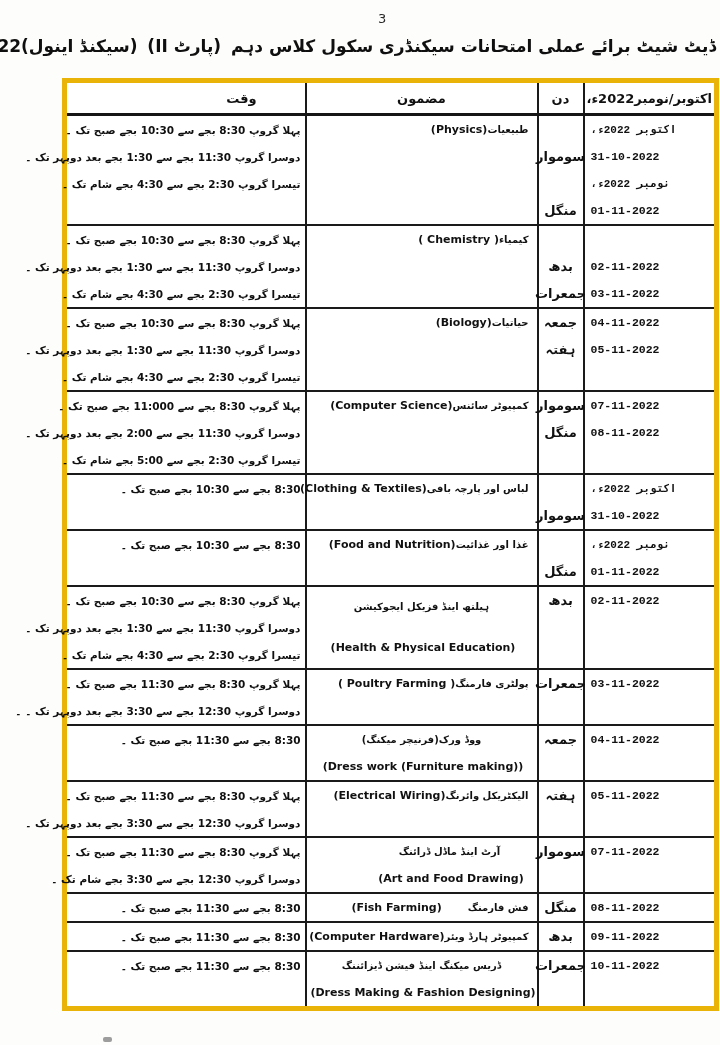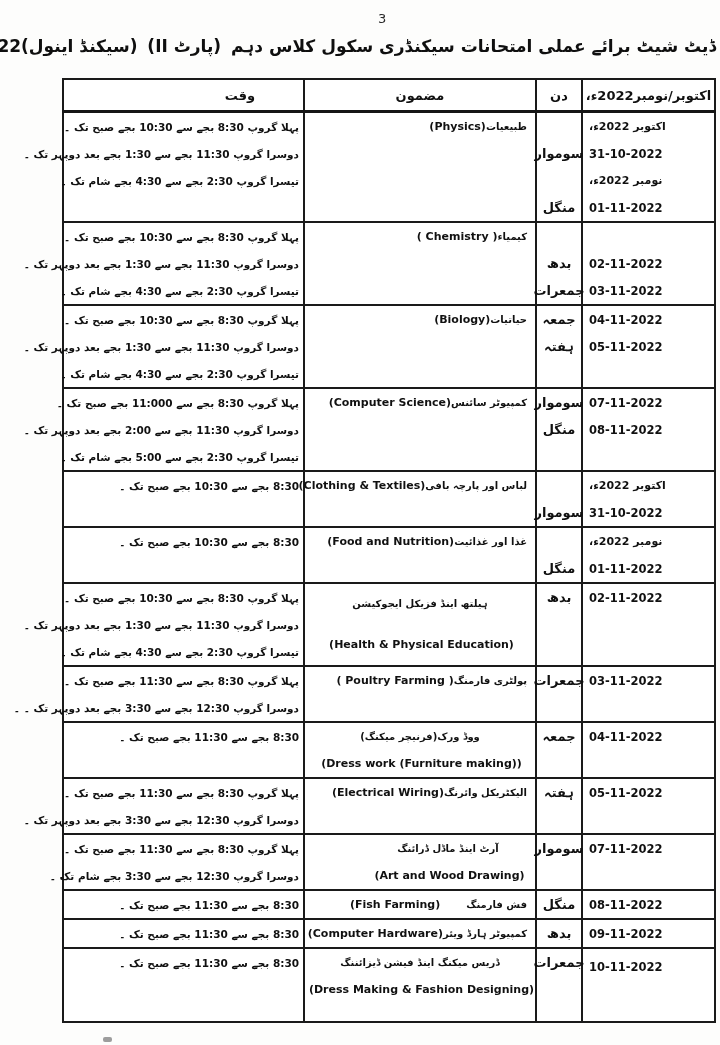--- a/index.html
+++ b/index.html
@@ -15,21 +15,21 @@
   .doc-title{
     position:absolute;top:36px;left:70px;width:648px;
     direction:rtl;text-align:center;
     font-size:17px;font-weight:700;color:#0f0f0f;
     white-space:nowrap;
   }
   .doc-title .tpart{unicode-bidi:isolate;padding:0 2px;}
   table.sheet{
     position:absolute;top:78px;left:62px;
     width:652px;border-collapse:collapse;table-layout:fixed;
-    border:2px solid #eab308;
+    border:5px solid #eab308;
     background:#fff;
   }
   .sheet th,.sheet td{
     border:2px solid #1a1a1a;padding:0;vertical-align:top;
     font-weight:700;color:#111;
   }
   .sheet thead th{
     height:30px;font-size:13px;vertical-align:middle;
     border-bottom:3px solid #151515;
   }
@@ -47,21 +47,21 @@
   .subj-inline-line{height:27px;display:flex;direction:rtl;align-items:center;justify-content:flex-start;padding:0 8px 0 4px;}
   .subj-inline-line.spread{justify-content:space-between;padding-left:42px;}
   .subj-u{font-size:10px;white-space:nowrap;}
   .subj-e{font-size:11px;white-space:nowrap;unicode-bidi:isolate;margin-left:3px;}
   .subj-stack{justify-content:space-around;height:100%;}
   .subj-stack .subj-row{display:flex;align-items:center;justify-content:center;text-align:center;}
   
   td.day-cell .slot{justify-content:center;}
   .day-label{direction:rtl;font-size:13px;white-space:nowrap;}
   
-  td.date-cell .slot{justify-content:flex-start;padding-left:6px;}
+  td.date-cell .slot{justify-content:flex-start;padding-left:6px;font-family:Liberation Mono, monospace;}
   .date-label{font-size:11.5px;white-space:nowrap;}
   .date-label[dir="rtl"]{font-size:11px;}
   .stray-mark{
     position:absolute;left:103px;top:1037px;width:9px;height:5px;
     background:#6a6a6a;opacity:.65;border-radius:2px;
   }
 </style>
 </head>
 <body>
 
@@ -519,21 +519,21 @@
               <span class="time-line" dir="rtl">دوسرا گروپ 12:30 بجے سے 3:30 بجے شام تک ۔</span>
             </div>
           </div>
         </td>
     <td class="subject-cell">
           <div class="subj-box vstack subj-stack" style="height: 54px; padding-left: 28px;">
             <div class="subj-row">
               <span class="subj-u" dir="rtl">آرٹ اینڈ ماڈل ڈرائنگ</span>
             </div>
             <div class="subj-row">
-              <span class="subj-e" dir="ltr">(Art and Wood Drawing)</span>
+              <span class="subj-e" dir="ltr">(Art and Food Drawing)</span>
             </div>
           </div>
         </td>
     <td class="day-cell">
           <div class="vstack" style="height: 54px;">
             <div class="slot">
               <span class="day-label" dir="rtl">سوموار</span>
             </div>
             <div class="slot"></div>
           </div>
@@ -633,21 +633,21 @@
         </td>
     <td class="day-cell">
           <div class="vstack" style="height: 54px;">
             <div class="slot">
               <span class="day-label" dir="rtl">جمعرات</span>
             </div>
             <div class="slot"></div>
           </div>
         </td>
     <td class="date-cell">
-          <div class="vstack" style="height: 72px;">
+          <div class="vstack" style="height: 54px;">
             <div class="slot">
               <span class="date-label" dir="ltr">10-11-2022</span>
             </div>
             <div class="slot"></div>
           </div>
         </td>
   </tr>
 </tbody>
 </table>
 

